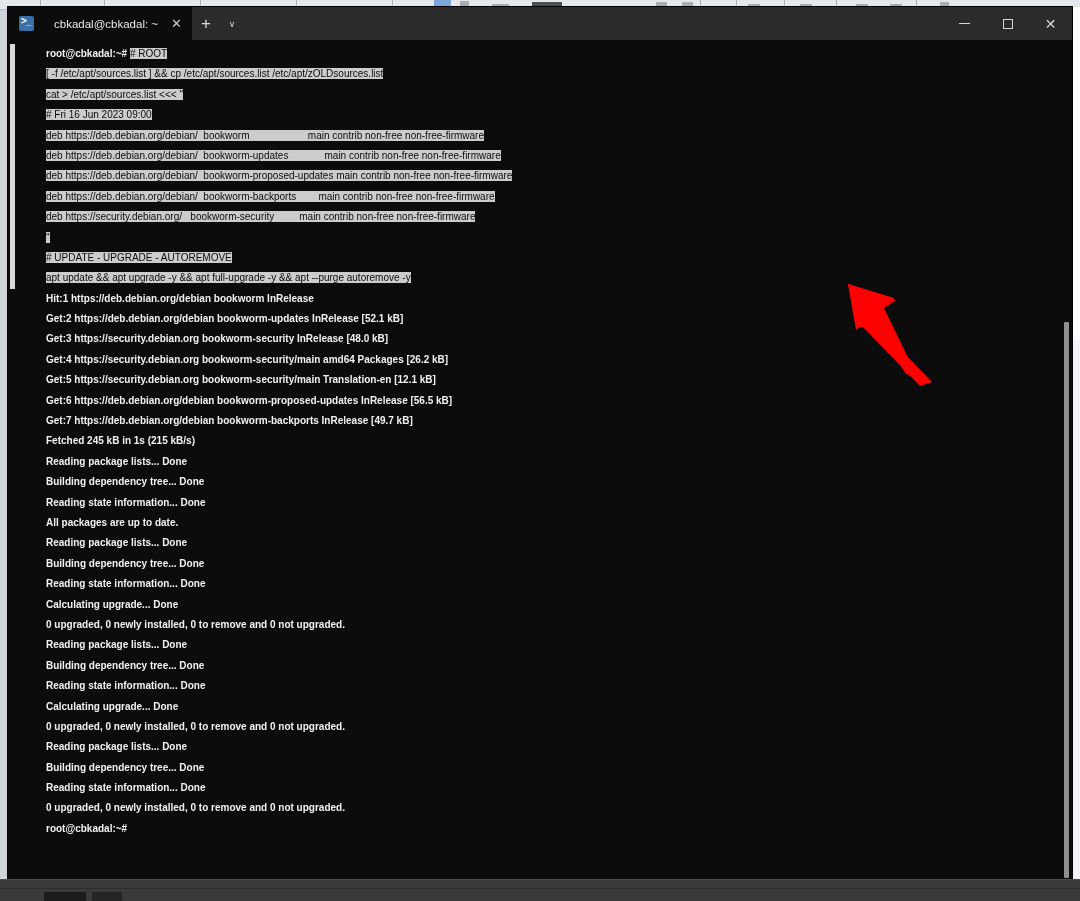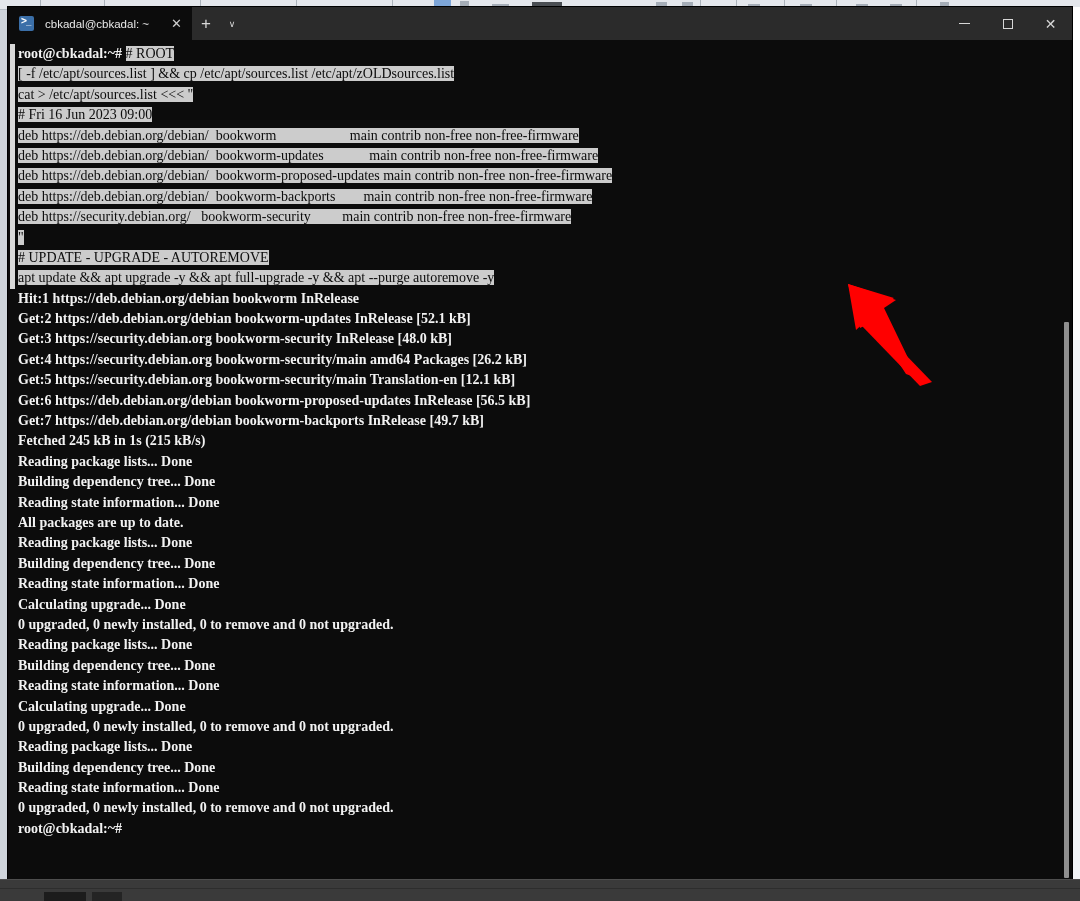--- a/index.html
+++ b/index.html
@@ -149,21 +149,21 @@
     position: absolute;
     left: 7px; top: 0px;
     color: #ffffff;
     font-size: 9px;
     font-family: "DejaVu Sans Mono", monospace;
   }
   #tab-title {
     color: #e8e8e8;
     font-family: "Liberation Sans", sans-serif;
     font-size: 11.5px;
-    margin-left: 11px;
+    margin-left: 20px;
     white-space: nowrap;
     overflow: hidden;
   }
   #tab-close {
     position: absolute;
     right: 8px; top: 9px;
     width: 15px; height: 15px;
     color: #cfcfcf;
     font-family: "Liberation Sans", sans-serif;
     font-size: 13px;
@@ -200,26 +200,27 @@
   
   #terminal-body {
     flex: 1 1 auto;
     position: relative;
     background: #0c0c0c;
     overflow: hidden;
     padding: 4px 0 0 10px;
     box-sizing: border-box;
   }
   #term-lines {
-    font-family: Liberation Serif, serif;
-    font-size: 14px;
+    font-family: Liberation Sans, sans-serif;
+    font-size: 10px;
     line-height: 20.4px;
     color: #cccccc;
     white-space: pre;
     letter-spacing: 0px;
+    margin-left: 28px;
   }
   .line { height: 20.4px; white-space: pre; }
   .sel  { background: #cccccc; color: #0c0c0c; }
   .bold { color: #f2f2f2; font-weight: bold; }
 
   
   #sel-gutter {
     position: absolute;
     left: 2px;
     top: 4px;

